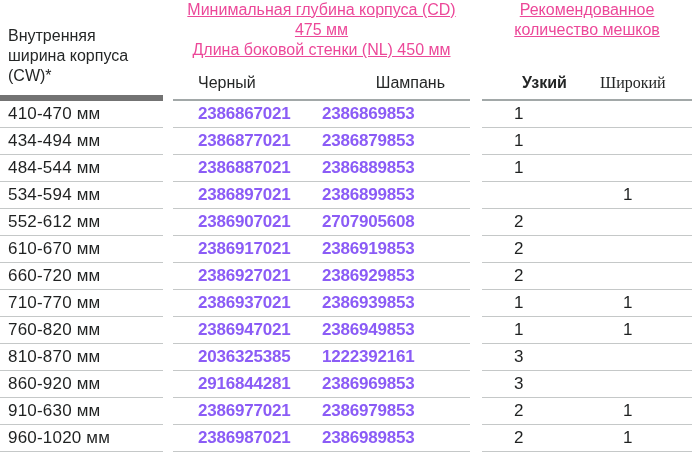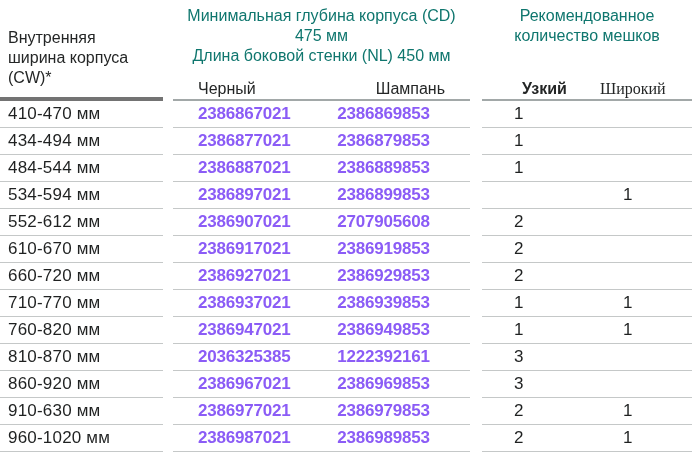--- a/index.html
+++ b/index.html
@@ -41,60 +41,60 @@
     white-space: nowrap;
     overflow: hidden;
   }
 
   
   th.group-title {
     font-size: 16px;
     line-height: 20px;
     text-align: center;
     vertical-align: top;
-    padding-top: 6px;
     height: 46px;
     white-space: normal;
-    color: #0f766e;
+    color: #ec4899;
+    text-decoration: underline;
   }
   th.cw-head {
     text-align: left;
     vertical-align: bottom;
     font-size: 16px;
     line-height: 20px;
     padding: 0 0 9px 8px;
     white-space: normal;
-    border-bottom: 4px solid #737373;
+    border-bottom: 6px solid #737373;
     color: #242626;
   }
   th.cw-head .wrapbox { max-width: 145px; }
   tr.subhead th {
     font-size: 16px;
     vertical-align: bottom;
-    padding-bottom: 1px;
+    padding-bottom: 7px;
     height: 32px;
     border-bottom: 2px solid #a2a8a8;
     color: #242626;
   }
   th.sub-black  { text-align: left;  padding-left: 25px; }
   th.sub-champ  { text-align: right; padding-right: 25px; }
   th.sub-narrow { text-align: center;  padding-left: 20px; font-weight: bold; }
   th.sub-wide   { text-align: left;  padding-left: 13px; font-family: Liberation Serif, serif; }
   .gapcell { border: none !important; }
 
   
   td.cell {
     height: 26px;
     border-bottom: 1px solid #c5c8c8;
     font-size: 17px;
   }
   td.cw     { text-align: left; padding-left: 8px; letter-spacing: 0.2px; }
   td.code   { font-weight: 700; letter-spacing: -0.2px; color: #8b5cf6; }
   td.black  { text-align: left;  padding-left: 25px; }
-  td.champ  { text-align: center; padding-right: 25px; }
+  td.champ  { text-align: left; padding-right: 25px; }
   td.narrow { text-align: left; padding-left: 32px; }
   td.wide   { text-align: left; padding-left: 36px; }
   td.gapcell { height: 26px; }
 </style>
 </head>
 <body>
 
 <div class="page">
   <table class="spec">
     <colgroup>
@@ -216,21 +216,21 @@
           <td class="gapcell"></td>
           <td class="cell code black">2036325385</td>
           <td class="cell code champ">1222392161</td>
           <td class="gapcell"></td>
           <td class="cell narrow">3</td>
           <td class="cell wide"></td>
         </tr>
         <tr>
           <td class="cell cw">860-920 мм</td>
           <td class="gapcell"></td>
-          <td class="cell code black">2386967021</td>
+          <td class="cell code black">2916844281</td>
           <td class="cell code champ">2386969853</td>
           <td class="gapcell"></td>
           <td class="cell narrow">3</td>
           <td class="cell wide"></td>
         </tr>
         <tr>
           <td class="cell cw">910-630 мм</td>
           <td class="gapcell"></td>
           <td class="cell code black">2386977021</td>
           <td class="cell code champ">2386979853</td>

